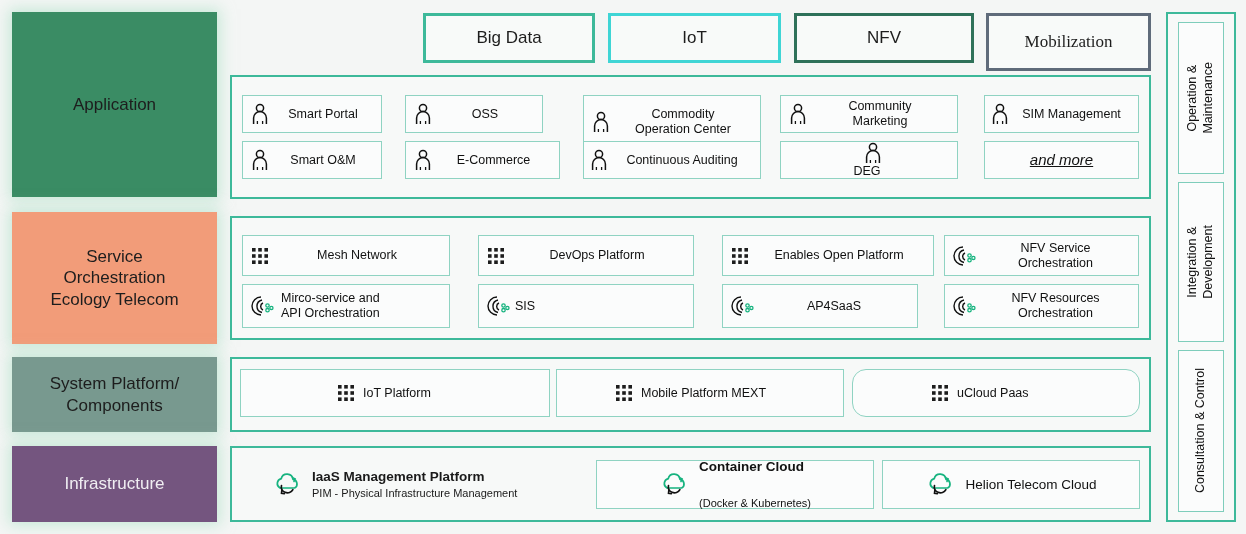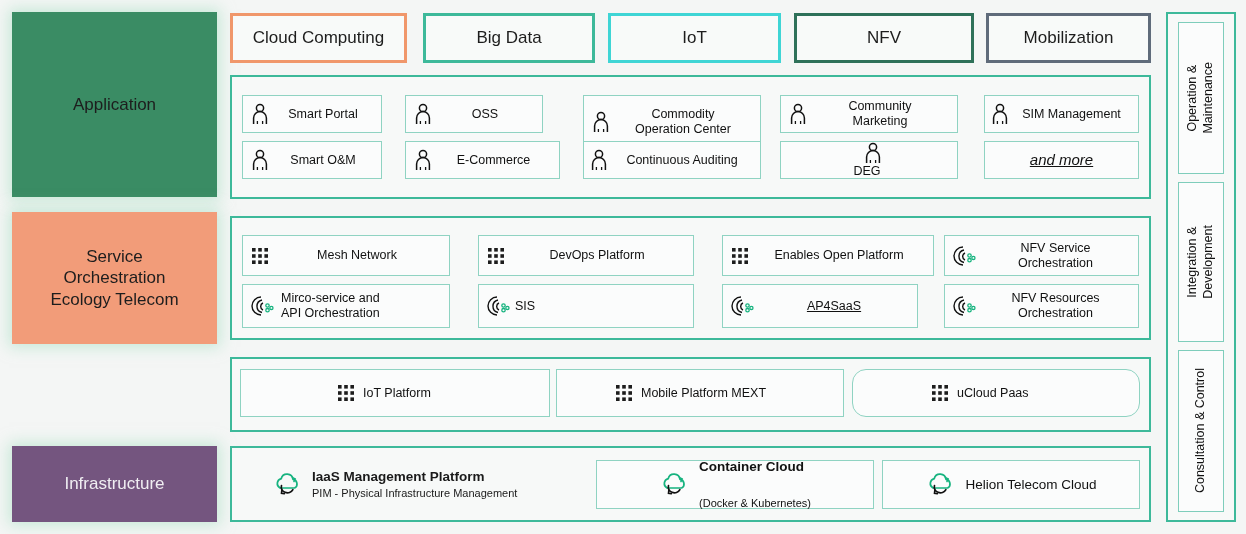--- a/index.html
+++ b/index.html
@@ -80,38 +80,39 @@
   <div class="layer-label" style="left:12px;top:12px;width:205px;height:185px;background:#3a8c64;">
     <span style="white-space:pre-line;">Application</span>
   </div>
 
   <div class="layer-label" style="left:12px;top:212px;width:205px;height:132px;background:#f29c79;">
     <span style="white-space:pre-line;">Service
 Orchestration
 Ecology Telecom</span>
   </div>
 
+  <div class="layer-label" style="left:12px;top:357px;width:205px;height:75px;background:#78998f;">
+    <span style="white-space:pre-line;">System Platform/
+Components</span>
+  </div>
 
   <div class="layer-label" style="left:12px;top:446px;width:205px;height:76px;background:#74557f;color:#f0eef2;">
     <span style="white-space:pre-line;">Infrastructure</span>
   </div>
 
-  <div class="tab" style="left:230px;top:13px;width:177px;height:50px;border-color:#f0976b;">
-    <span>Cloud Computing</span>
-  </div>
   <div class="tab" style="left:423px;top:13px;width:172px;height:50px;border-color:#3db99a;">
     <span>Big Data</span>
   </div>
   <div class="tab" style="left:608px;top:13px;width:173px;height:50px;border-color:#3fd5d5;">
     <span>IoT</span>
   </div>
   <div class="tab" style="left:794px;top:13px;width:180px;height:50px;border-color:#2e7159;">
     <span>NFV</span>
   </div>
-  <div class="tab" style="left:986px;top:13px;width:165px;height:50px;border-color:#5f6b7a;">
+  <div class="tab" style="left:986px;top:13px;width:165px;height:58px;border-color:#5f6b7a;font-family:Liberation Serif, serif;">
     <span>Mobilization</span>
   </div>
 
   <div class="panel" style="left:230px;top:75px;width:921px;height:124px;"></div>
 
   <div class="cell ico-left" style="left:242px;top:95px;width:140px;height:38px;">
     <span class="ico">
       <svg width="18" height="22" viewBox="0 0 18 22">
         <circle cx="9" cy="5" r="3.6" fill="none" stroke="#111" stroke-width="1.5"></circle>
         <path d="M2.6 21 V15 a6.4 6.4 0 0 1 12.8 0 V21" fill="none" stroke="#111" stroke-width="1.5"></path>
@@ -320,21 +321,21 @@
         <path d="M11 5 A6.4 6.4 0 0 0 11 17.5" fill="none" stroke="#111" stroke-width="1.4"></path>
         <path d="M12 8 A3.8 3.8 0 0 0 12 15" fill="none" stroke="#111" stroke-width="1.4"></path>
         <circle cx="16.5" cy="10.5" r="1.7" fill="none" stroke="#16b37f" stroke-width="1.3"></circle>
         <circle cx="16.5" cy="15.2" r="1.7" fill="none" stroke="#16b37f" stroke-width="1.3"></circle>
         <circle cx="20.4" cy="12.9" r="1.6" fill="none" stroke="#16b37f" stroke-width="1.3"></circle>
       </svg>
     </span>
     <span class="ctext" style="white-space:pre-line;text-align:left;padding-left:4px;">SIS</span>
   </div>
 
-  <div class="cell ico-left" style="left:722px;top:284px;width:196px;height:44px;text-decoration:underline;">
+  <div class="cell ico-left" style="left:722px;top:284px;width:196px;height:44px;">
     <span class="ico">
       <svg width="24" height="22" viewBox="0 0 24 22">
         <path d="M10 2 A9 9 0 0 0 10 20" fill="none" stroke="#111" stroke-width="1.4"></path>
         <path d="M11 5 A6.4 6.4 0 0 0 11 17.5" fill="none" stroke="#111" stroke-width="1.4"></path>
         <path d="M12 8 A3.8 3.8 0 0 0 12 15" fill="none" stroke="#111" stroke-width="1.4"></path>
         <circle cx="16.5" cy="10.5" r="1.7" fill="none" stroke="#16b37f" stroke-width="1.3"></circle>
         <circle cx="16.5" cy="15.2" r="1.7" fill="none" stroke="#16b37f" stroke-width="1.3"></circle>
         <circle cx="20.4" cy="12.9" r="1.6" fill="none" stroke="#16b37f" stroke-width="1.3"></circle>
       </svg>
     </span>

